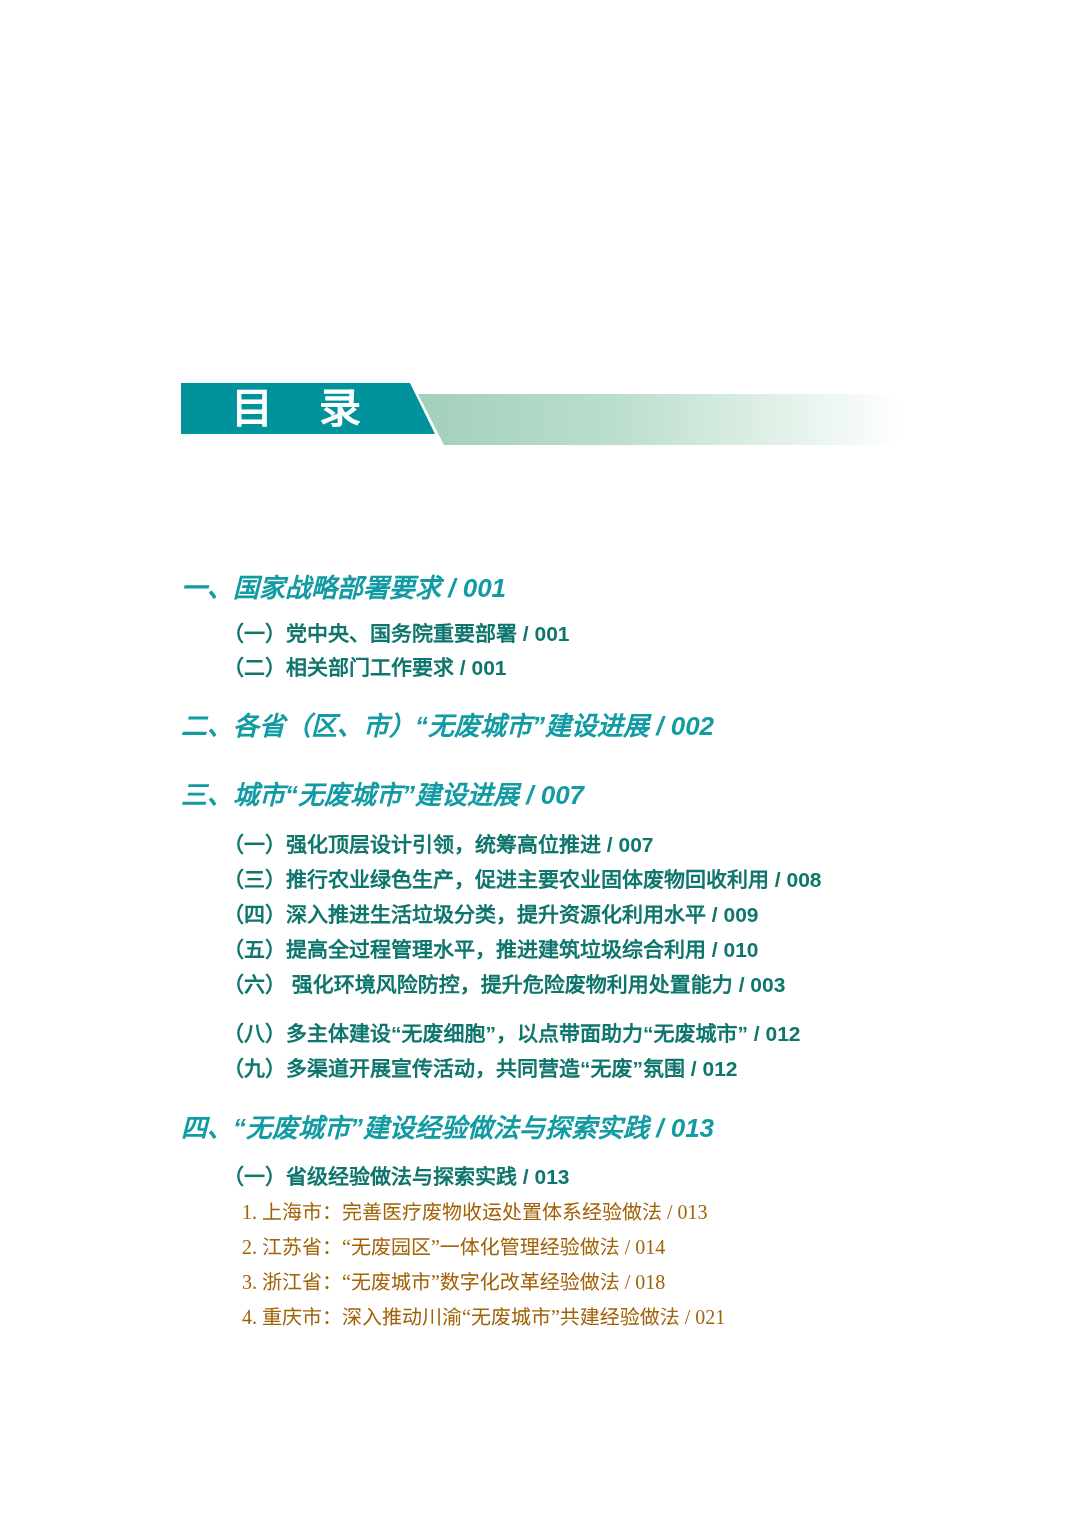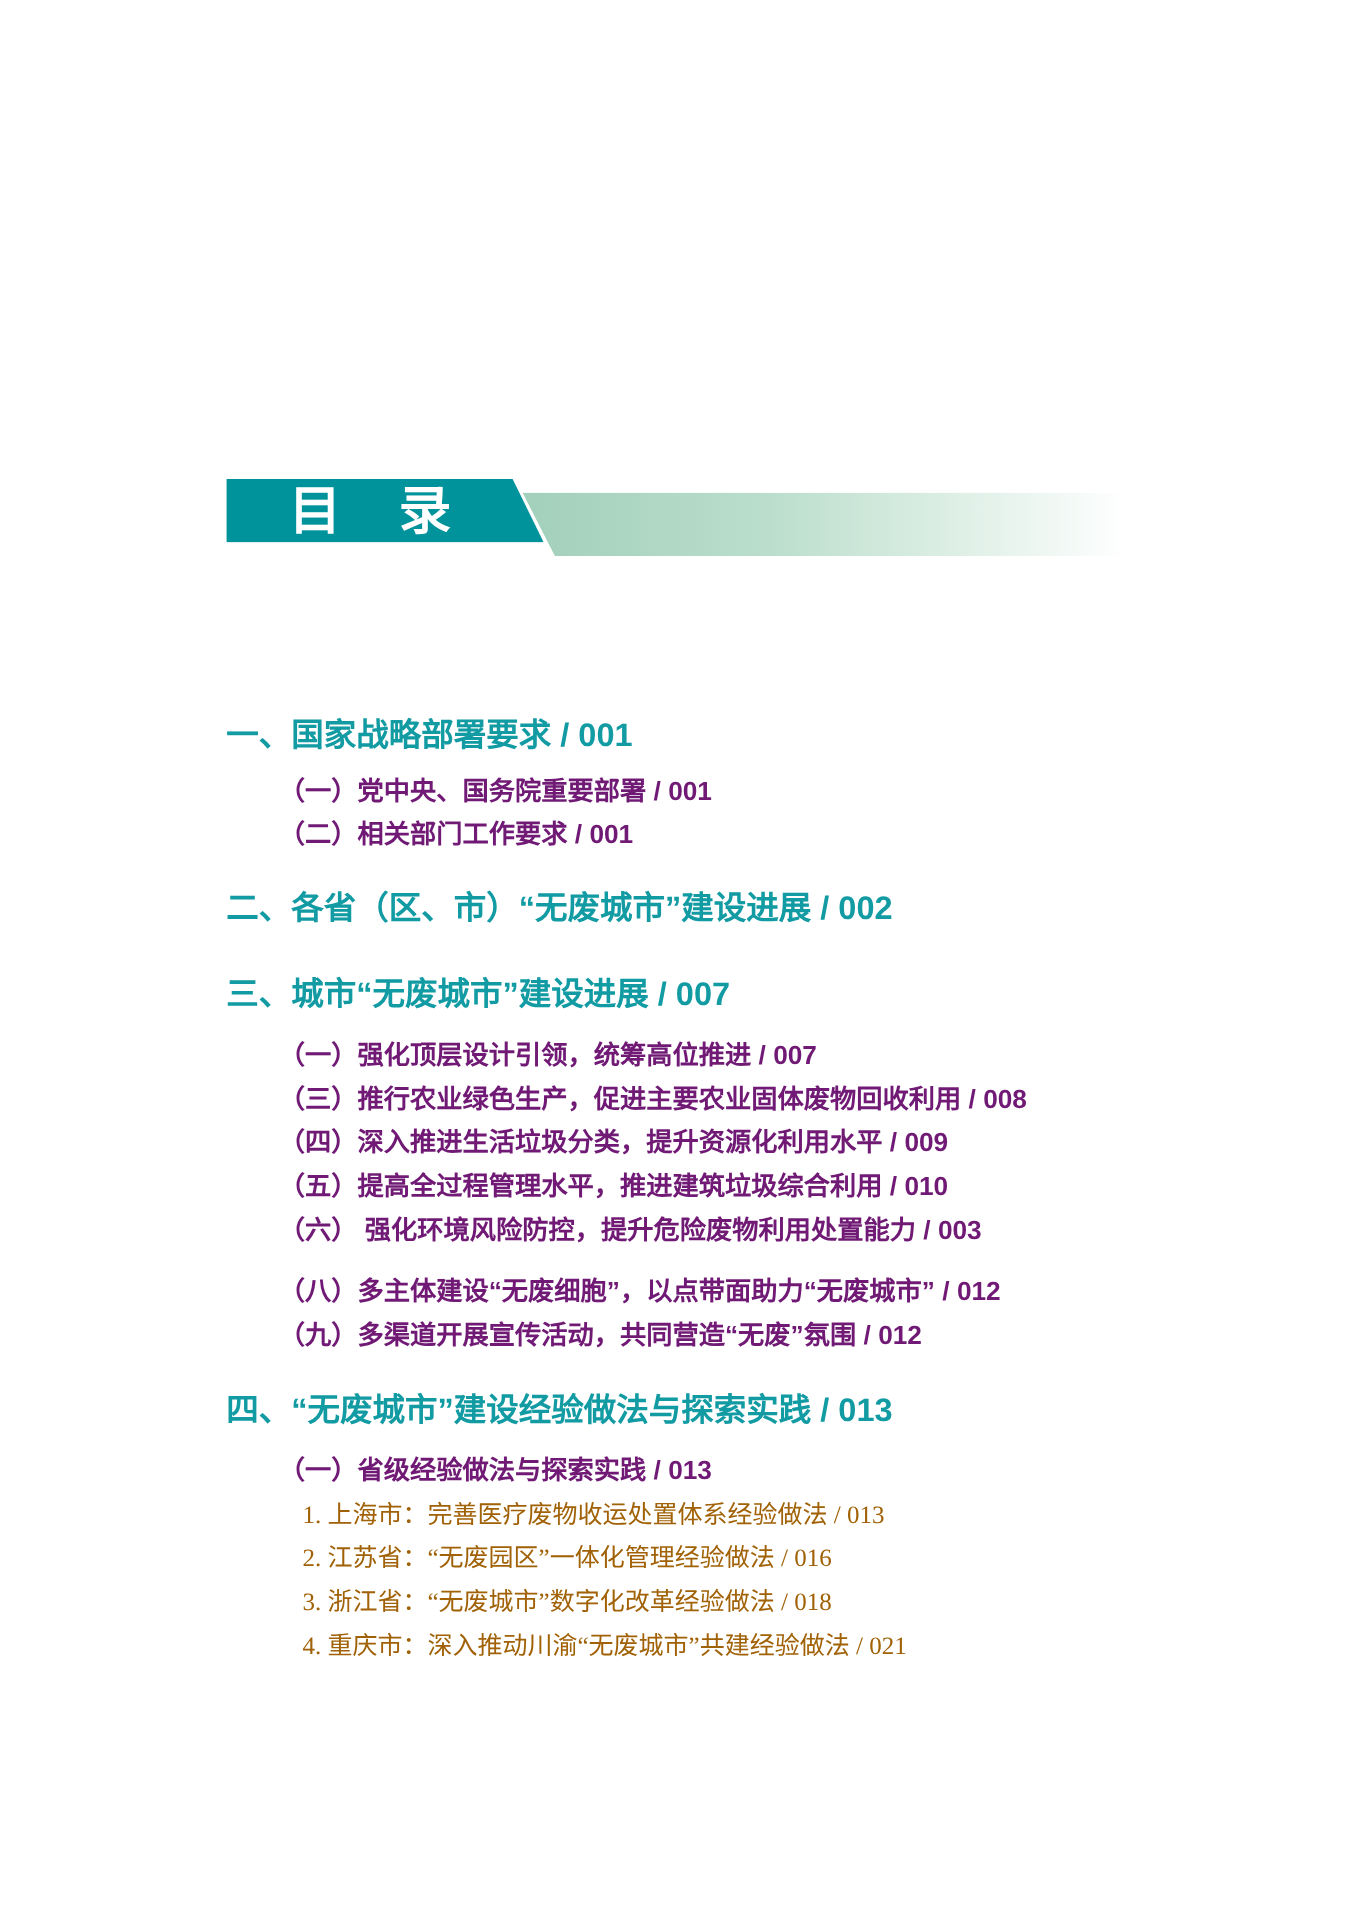--- a/index.html
+++ b/index.html
@@ -35,24 +35,25 @@
   }
   
   .toc{
     position:absolute;left:181px;top:573px;
     white-space:nowrap;
   }
   .h1{
     font-size:26px;font-weight:700;
     color:#129BA3;
     line-height:30px;
+    font-style:italic;
   }
   .l2{
     font-size:21px;font-weight:700;
-    color:#701a75;
+    color:#0f766e;
     line-height:28px;
     margin-left:42px;
   }
   .l3{
     font-family:"Liberation Serif","DejaVu Serif",serif;
     font-size:20px;font-weight:400;
     color:#a16207;
     line-height:28px;
     margin-left:61px;
   }
@@ -80,18 +81,18 @@
     <div class="l2" style="margin-top:7px">（三）推行农业绿色生产，促进主要农业固体废物回收利用 / 008</div>
     <div class="l2" style="margin-top:7px">（四）深入推进生活垃圾分类，提升资源化利用水平 / 009</div>
     <div class="l2" style="margin-top:7px">（五）提高全过程管理水平，推进建筑垃圾综合利用 / 010</div>
     <div class="l2" style="margin-top:7px">（六） 强化环境风险防控，提升危险废物利用处置能力 / 003</div>
     <div class="l2" style="margin-top:21px">（八）多主体建设“无废细胞”，以点带面助力“无废城市” / 012</div>
     <div class="l2" style="margin-top:7px">（九）多渠道开展宣传活动，共同营造“无废”氛围 / 012</div>
 
     <div class="h1" style="margin-top:30px">四、“无废城市”建设经验做法与探索实践 / 013</div>
     <div class="l2" style="margin-top:20px">（一）省级经验做法与探索实践 / 013</div>
     <div class="l3" style="margin-top:7px">1. 上海市：完善医疗废物收运处置体系经验做法 / 013</div>
-    <div class="l3" style="margin-top:7px">2. 江苏省：“无废园区”一体化管理经验做法 / 016</div>
+    <div class="l3" style="margin-top:7px">2. 江苏省：“无废园区”一体化管理经验做法 / 014</div>
     <div class="l3" style="margin-top:7px">3. 浙江省：“无废城市”数字化改革经验做法 / 018</div>
     <div class="l3" style="margin-top:7px">4. 重庆市：深入推动川渝“无废城市”共建经验做法 / 021</div>
 
   </div>
 </div>
 
 </body></html>

